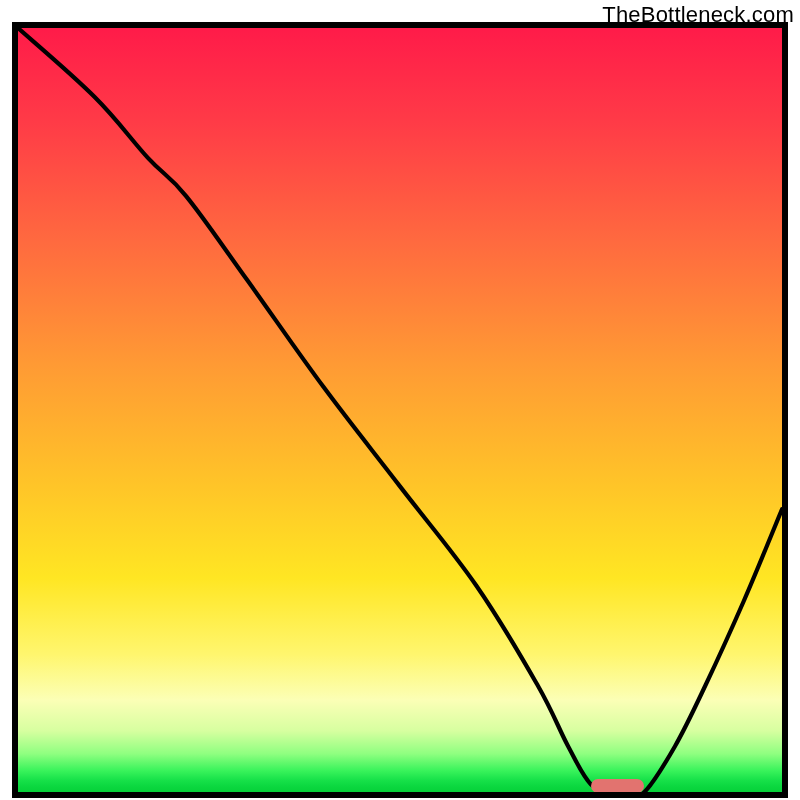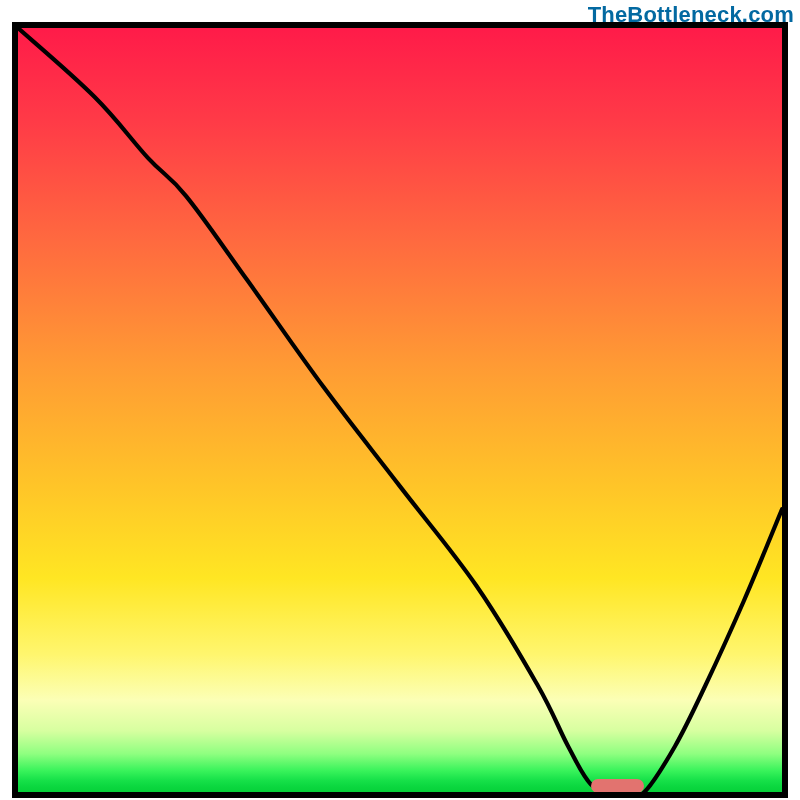--- a/index.html
+++ b/index.html
@@ -14,22 +14,22 @@
     position: relative;
     width: 800px;
     height: 800px;
   }
   .watermark {
     position: absolute;
     top: 2px;
     right: 6px;
     font-family: Arial, Helvetica, sans-serif;
     font-size: 22px;
-    font-weight: 700;
-    color: #0369a1;
+    font-weight: 400;
+    color: #000000;
     letter-spacing: 0.2px;
   }
   .frame {
     position: absolute;
     left: 12px;
     top: 22px;
     width: 776px;
     height: 776px;
     box-sizing: border-box;
     border: 6px solid #000;

